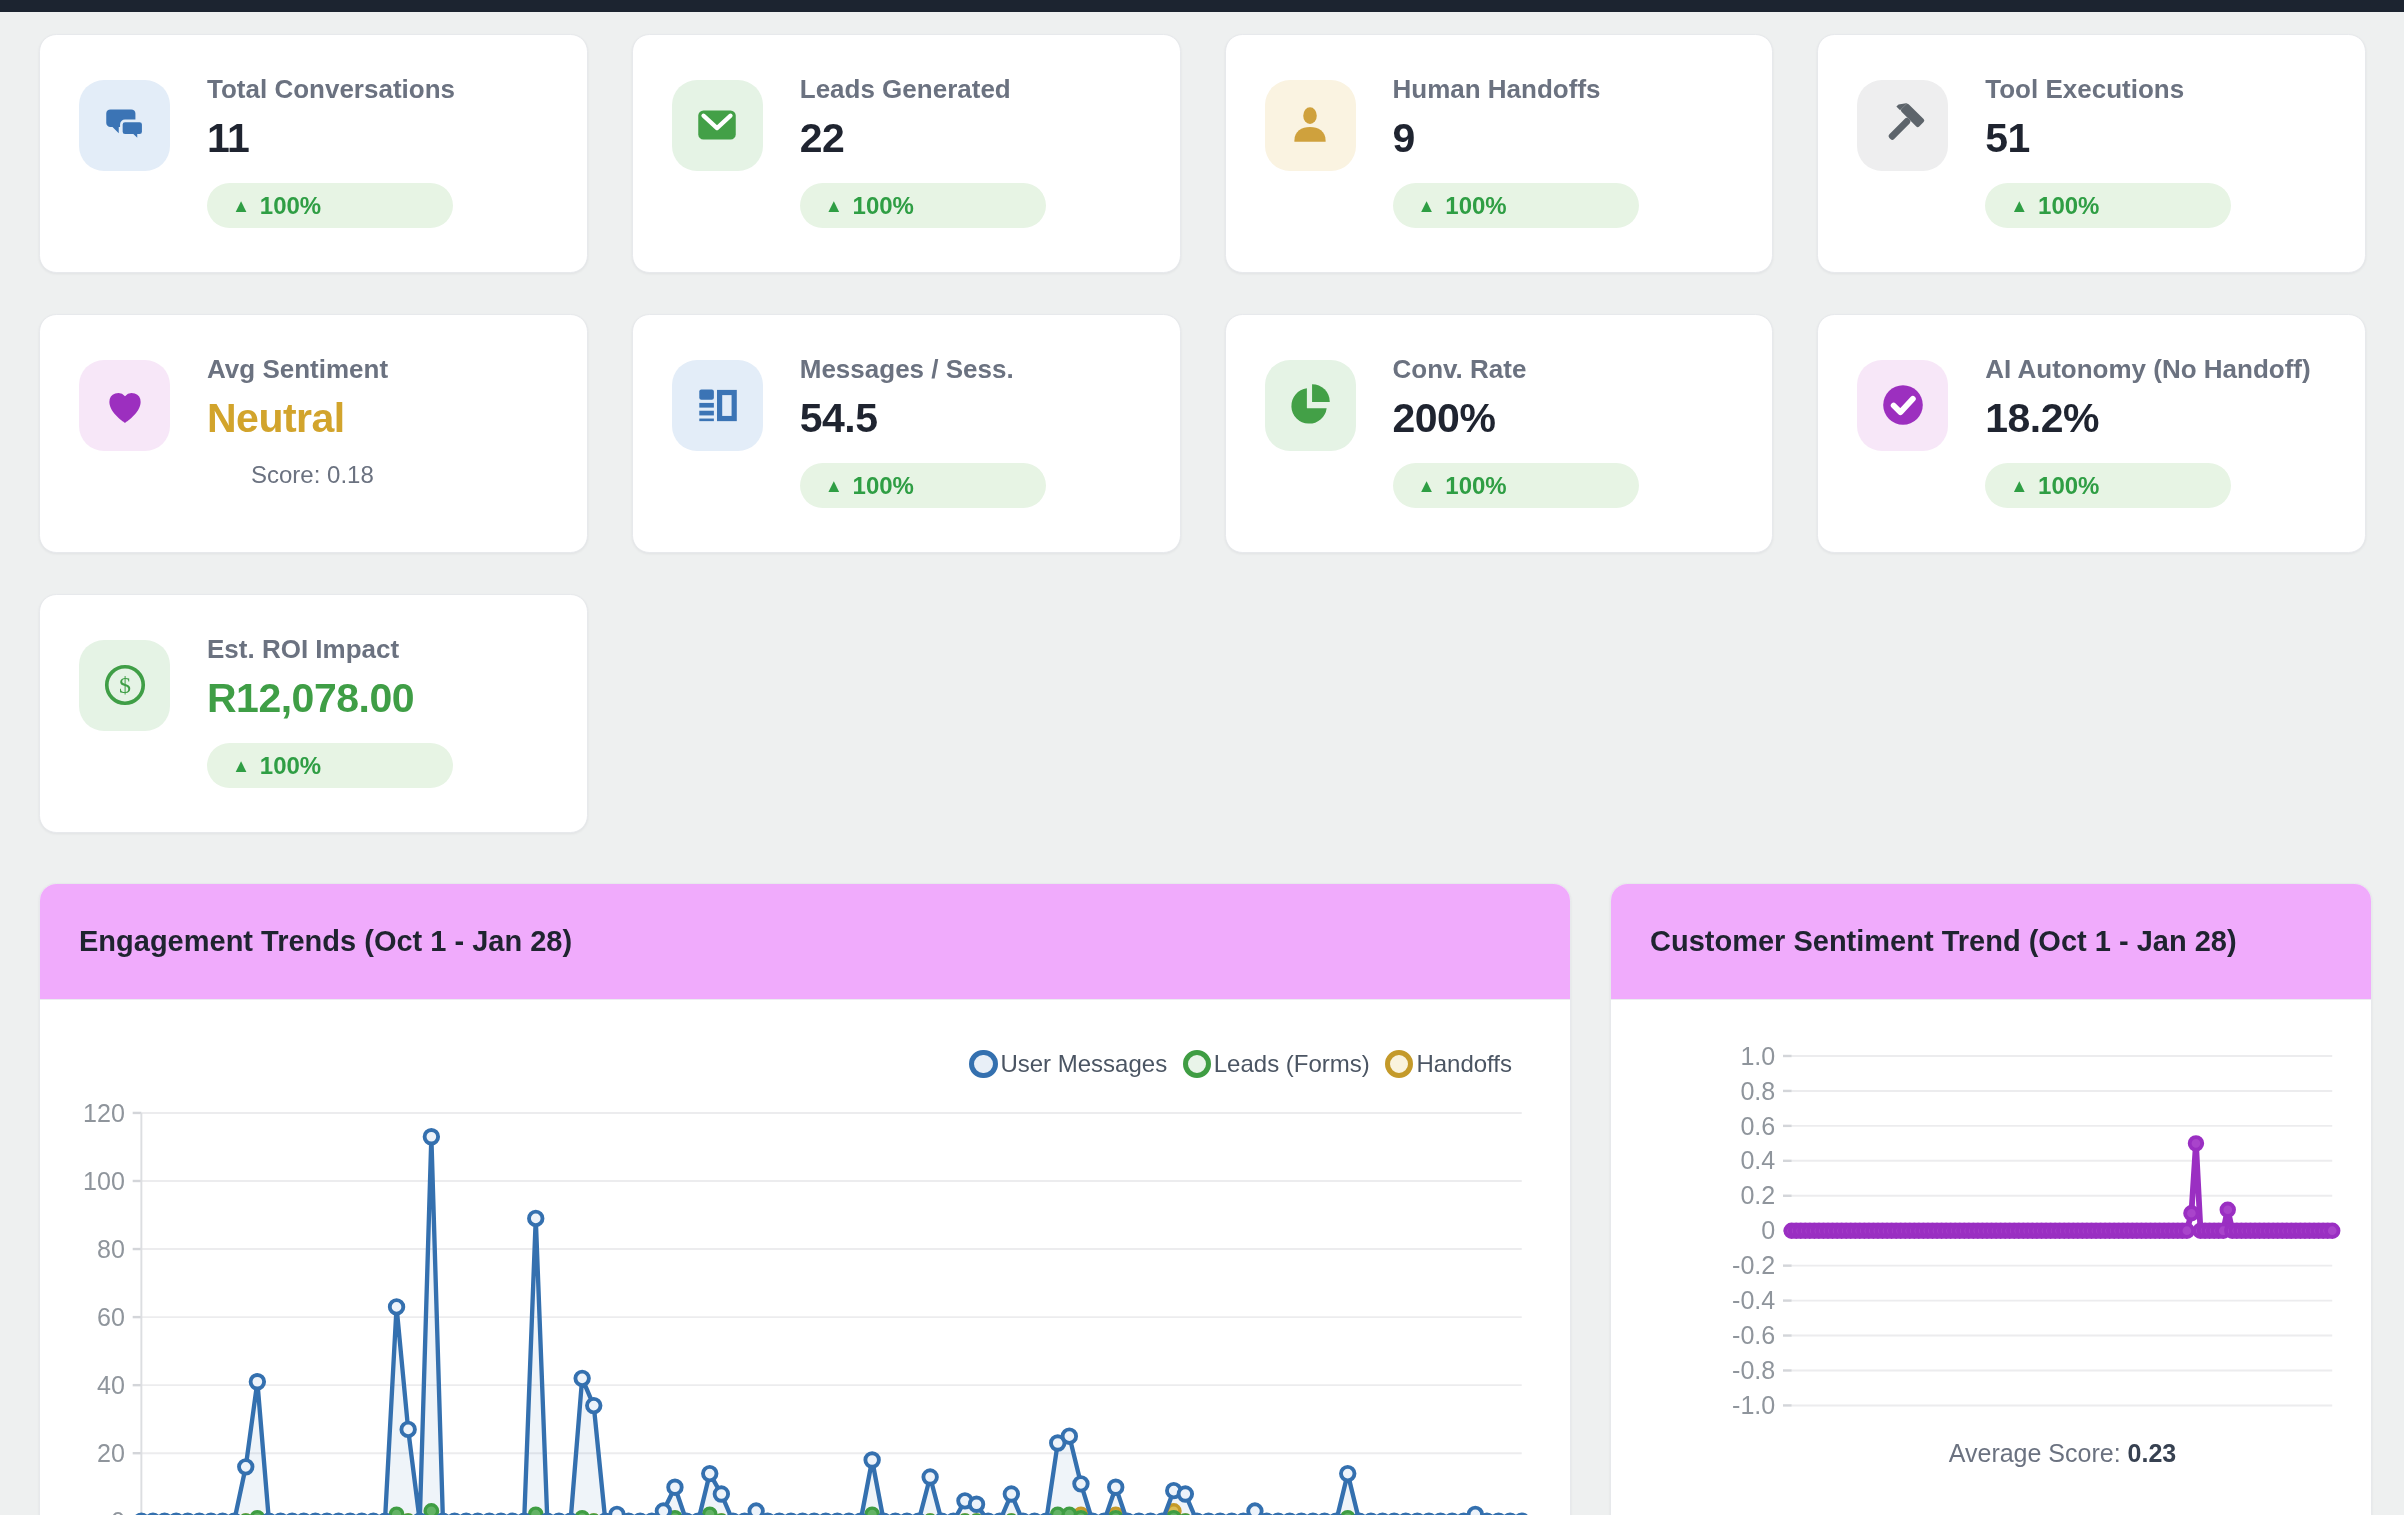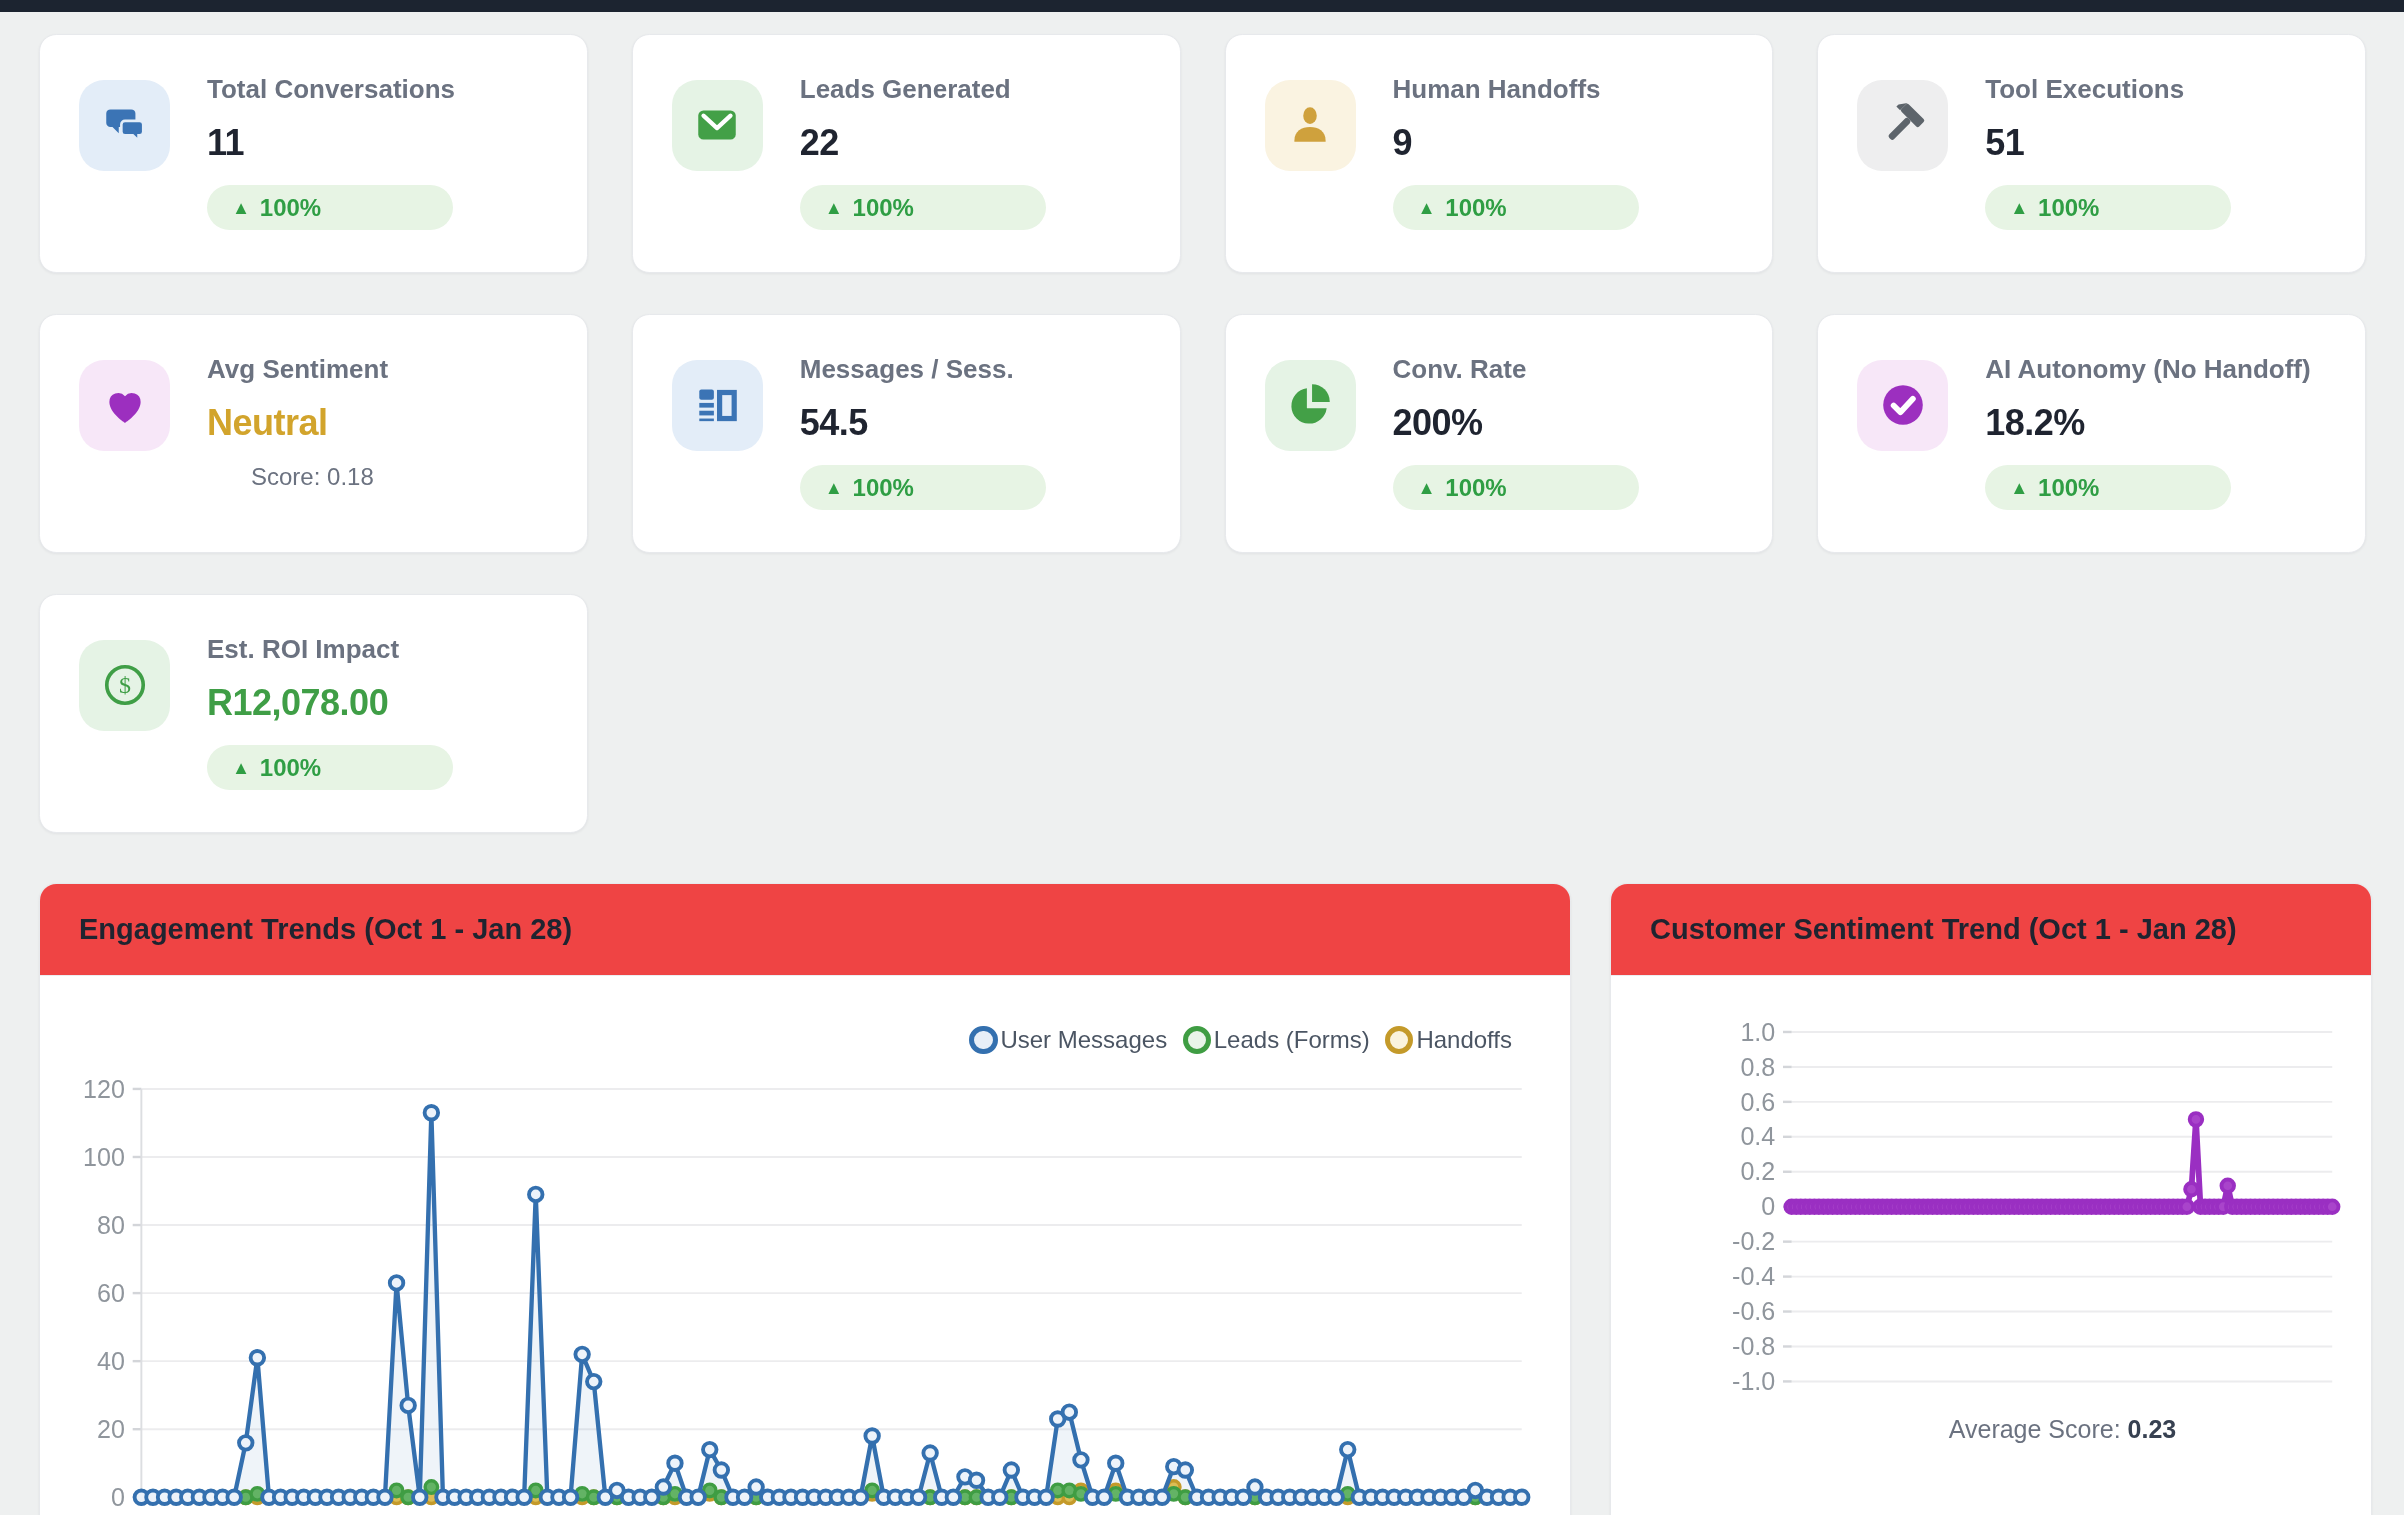--- a/index.html
+++ b/index.html
@@ -7,31 +7,31 @@
   .topbar{position:absolute;left:0;top:0;width:2404px;height:11.6px;background:#1c2430;}
   #kpi-grid{position:absolute;left:39px;top:34px;width:2327px;display:grid;
     grid-template-columns:repeat(4,1fr);column-gap:44px;row-gap:41px;}
   .kpi-card{height:239px;background:#ffffff;border:1px solid #e7e9ec;border-radius:17.4px;
     box-shadow:0 1px 2.9px rgba(15,23,42,.06);display:flex;align-items:flex-start;
     padding:39px 33px 0 39px;box-sizing:border-box;}
   .kpi-icon{width:91px;height:91px;border-radius:25px;display:flex;align-items:center;
     justify-content:center;flex:0 0 auto;margin-top:5.8px;}
   .kpi-text{margin-left:37px;flex:1;min-width:0;}
   .kpi-title{font-size:26px;color:#6b7280;font-weight:700;white-space:nowrap;}
-  .kpi-value{font-size:36px;font-weight:700;color:#1f2430;margin-top:17px;letter-spacing:-0.5px;}
+  .kpi-value{font-size:41px;font-weight:700;color:#1f2430;margin-top:10px;letter-spacing:-0.5px;}
   .kpi-badge{display:inline-flex;align-items:center;gap:9.7px;margin-top:21px;min-width:246px;
     box-sizing:border-box;padding:8.7px 25px;border-radius:965px;font-size:24px;font-weight:700;}
   .kpi-badge .tri{font-size:18.3px;line-height:1;}
   .kpi-sub{margin-top:19.3px;font-size:24px;color:#6b7280;margin-left:44px;}
   .chart-card{position:absolute;background:#fff;border:1px solid #e7e9ec;border-radius:17.4px;
     box-shadow:0 1px 2.9px rgba(15,23,42,.06);overflow:hidden;}
   #engagement-card{left:39px;top:883px;width:1530px;height:676px;}
   #sentiment-card{left:1610px;top:883px;width:760px;height:676px;}
-  .chart-header{height:91px;background:#ef4444;border-bottom:1px solid #ebedf0;
-    display:flex;align-items:center;padding:0 39px;}
+  .chart-header{height:91px;background:#f0abfc;border-bottom:1px solid #ebedf0;
+    display:flex;align-items:center;padding:12px 39px;}
   .chart-title{font-size:29px;font-weight:700;color:#1f2430;}
   .chart-body{position:relative;background:#fff;height:584px;}
   .plot-svg{position:absolute;left:0;top:0;}
   .legend{position:absolute;top:50px;right:58px;display:flex;align-items:center;z-index:2;}
   .legend-item{display:flex;align-items:center;font-size:24px;color:#4b5563;margin-left:15.4px;cursor:pointer;}
   .ring{width:18.3px;height:18.3px;border-radius:50%;border:5.8px solid;box-sizing:content-box;margin-right:2.9px;}
   .avg-note{position:absolute;left:181px;width:541px;top:439px;text-align:center;
     font-size:25px;color:#6b7280;}
   .avg-note b{color:#374151;font-weight:700;}
 </style>

